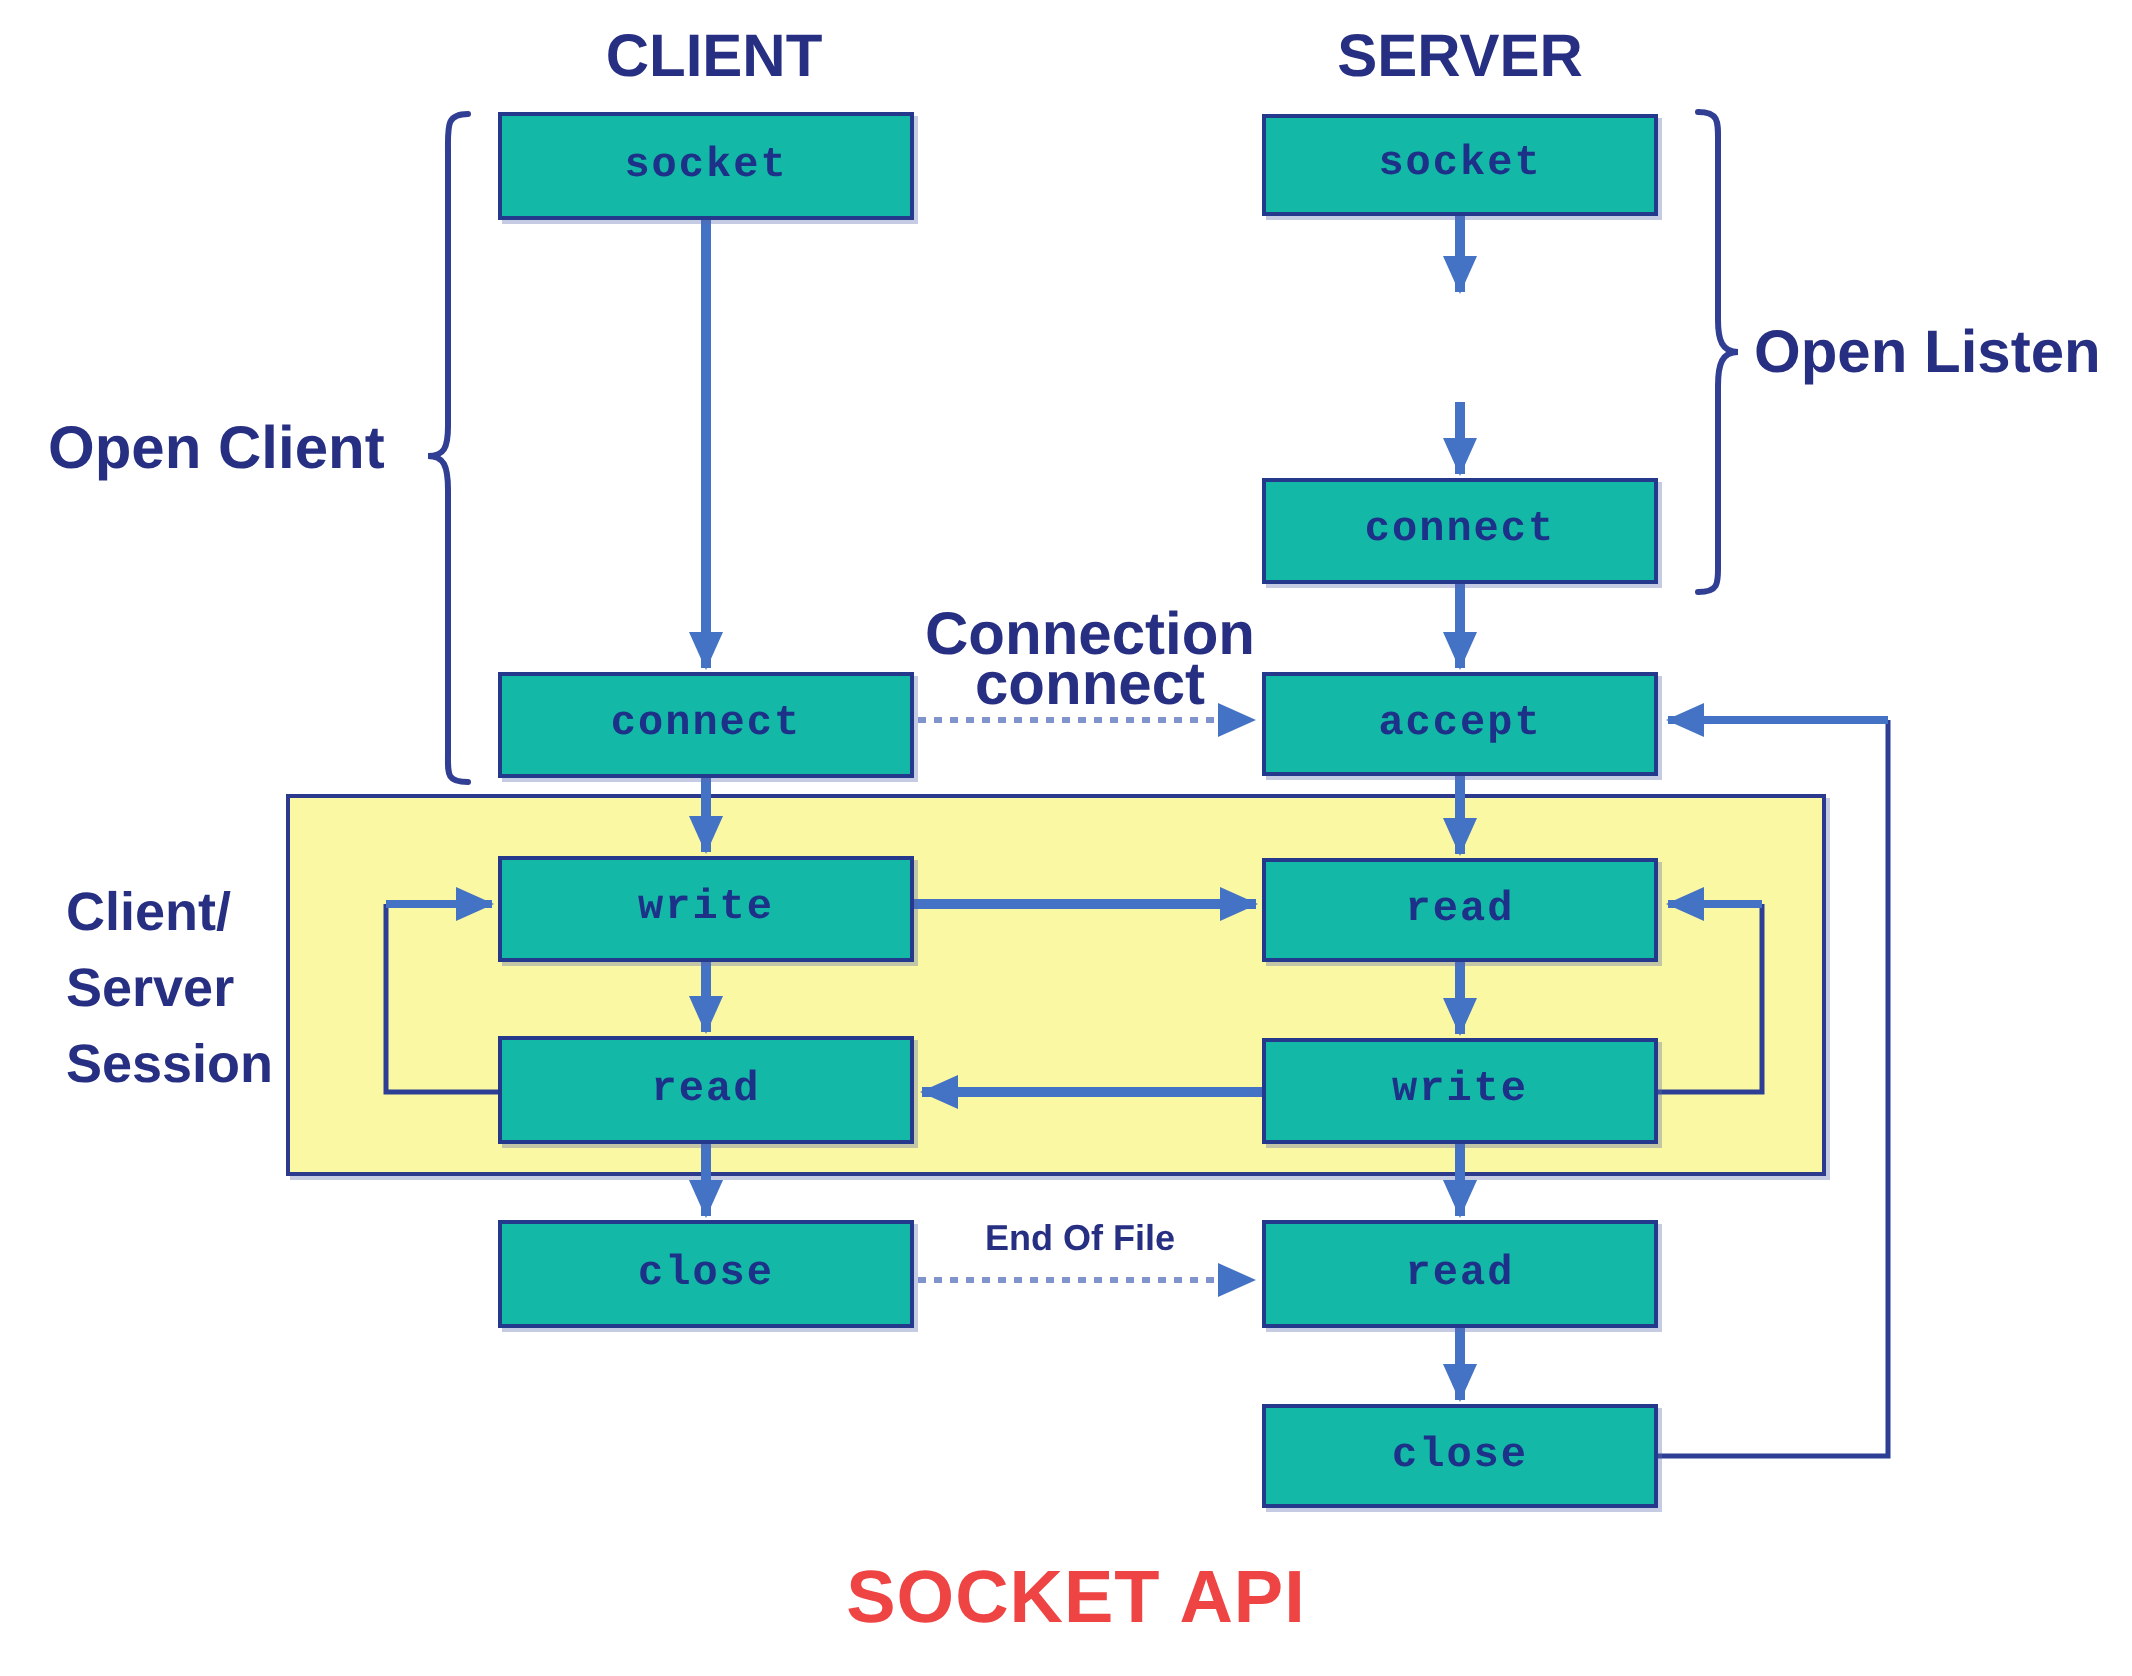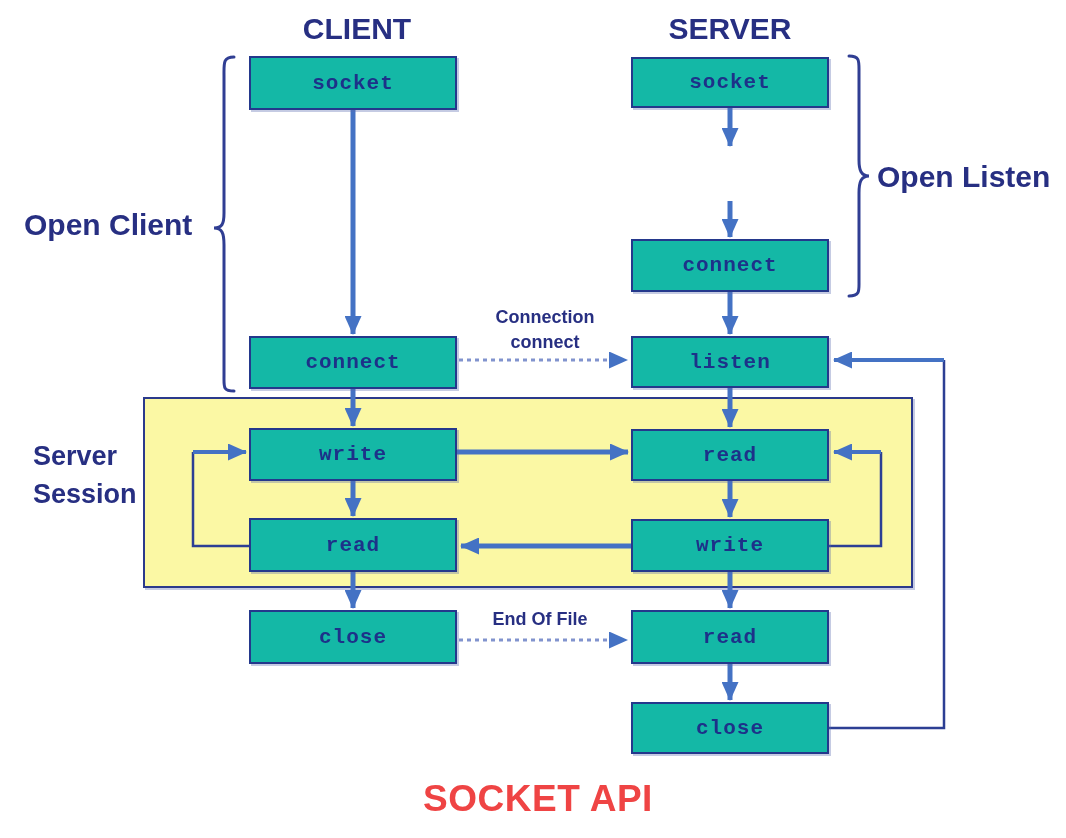--- a/index.html
+++ b/index.html
@@ -47,21 +47,21 @@
     font-size:30px;font-weight:700;color:#272F82;
     white-space:nowrap;
   }
   .session-label{
     position:absolute;left:33px;top:437px;
     font-size:27px;font-weight:700;color:#272F82;
     line-height:38px;
   }
   .annotation{
     position:absolute;
-    font-size:18px;font-weight:700;color:#272F82;
+    font-size:30px;font-weight:700;color:#272F82;
     text-align:center;line-height:25px;
     white-space:nowrap;
   }
   .footer-title{
     position:absolute;
     left:333px;top:778px;width:410px;
     font-size:37px;font-weight:700;color:#ef4444;
     text-align:center;letter-spacing:0.5px;
   }
 </style>
@@ -118,20 +118,21 @@
     </g>
   </svg>
 
   <div class="col-title" style="left:253px;top:12px;width:208px">CLIENT</div>
   <div class="col-title" style="left:631px;top:12px;width:198px">SERVER</div>
 
   <div class="brace-label" style="left:24px;top:208px;width:182px;">Open Client</div>
   <div class="brace-label" style="left:877px;top:160px">Open Listen</div>
 
   <div class="session-label">
+    <div>Client/</div>
     <div>Server</div>
     <div>Session</div>
   </div>
 
   <div class="annotation" style="left:450px;top:305px;width:190px">
     <div>Connection</div>
     <div>connect</div>
   </div>
   <div class="annotation" style="left:462px;top:607px;width:156px;font-size:18px">End Of File</div>
 
@@ -151,21 +152,21 @@
     <span class="node-label">close</span>
   </div>
 
   <div class="node" style="left:631px;top:57px;width:198px;height:51px">
     <span class="node-label">socket</span>
   </div>
   <div class="node" style="left:631px;top:239px;width:198px;height:53px">
     <span class="node-label">connect</span>
   </div>
   <div class="node" style="left:631px;top:336px;width:198px;height:52px">
-    <span class="node-label">listen</span>
+    <span class="node-label">accept</span>
   </div>
   <div class="node" style="left:631px;top:429px;width:198px;height:52px">
     <span class="node-label">read</span>
   </div>
   <div class="node" style="left:631px;top:519px;width:198px;height:53px">
     <span class="node-label">write</span>
   </div>
   <div class="node" style="left:631px;top:610px;width:198px;height:54px">
     <span class="node-label">read</span>
   </div>

